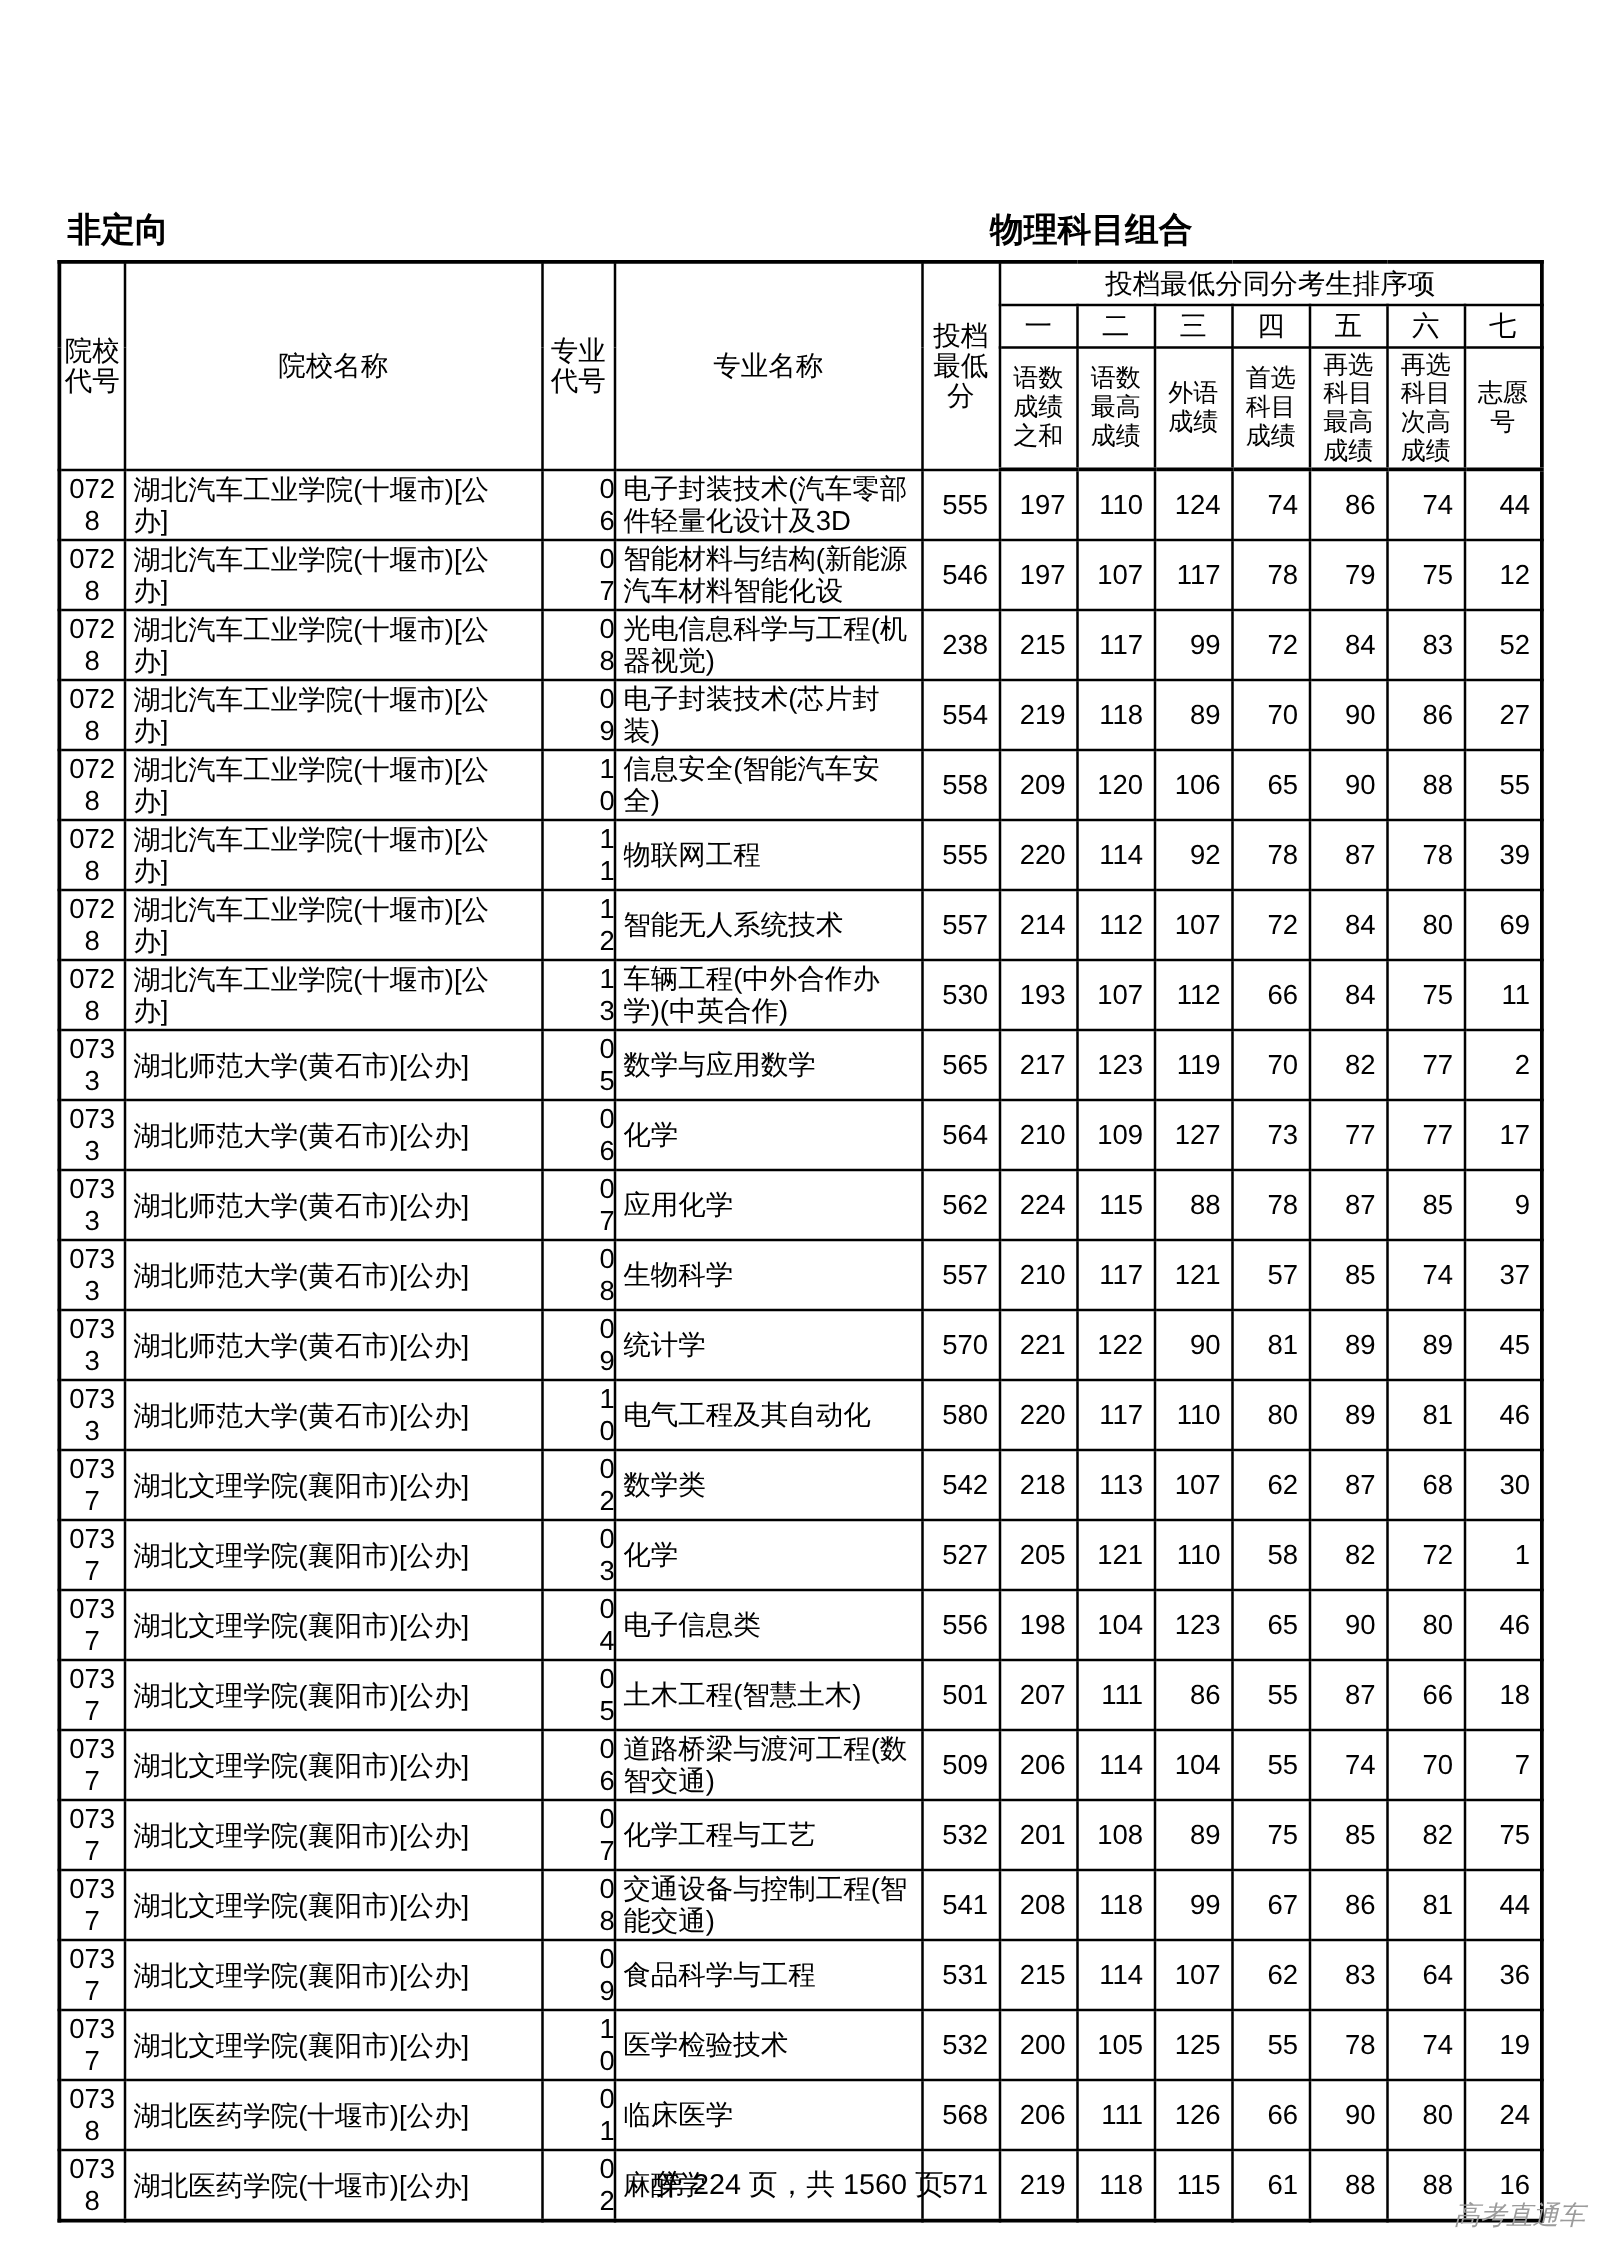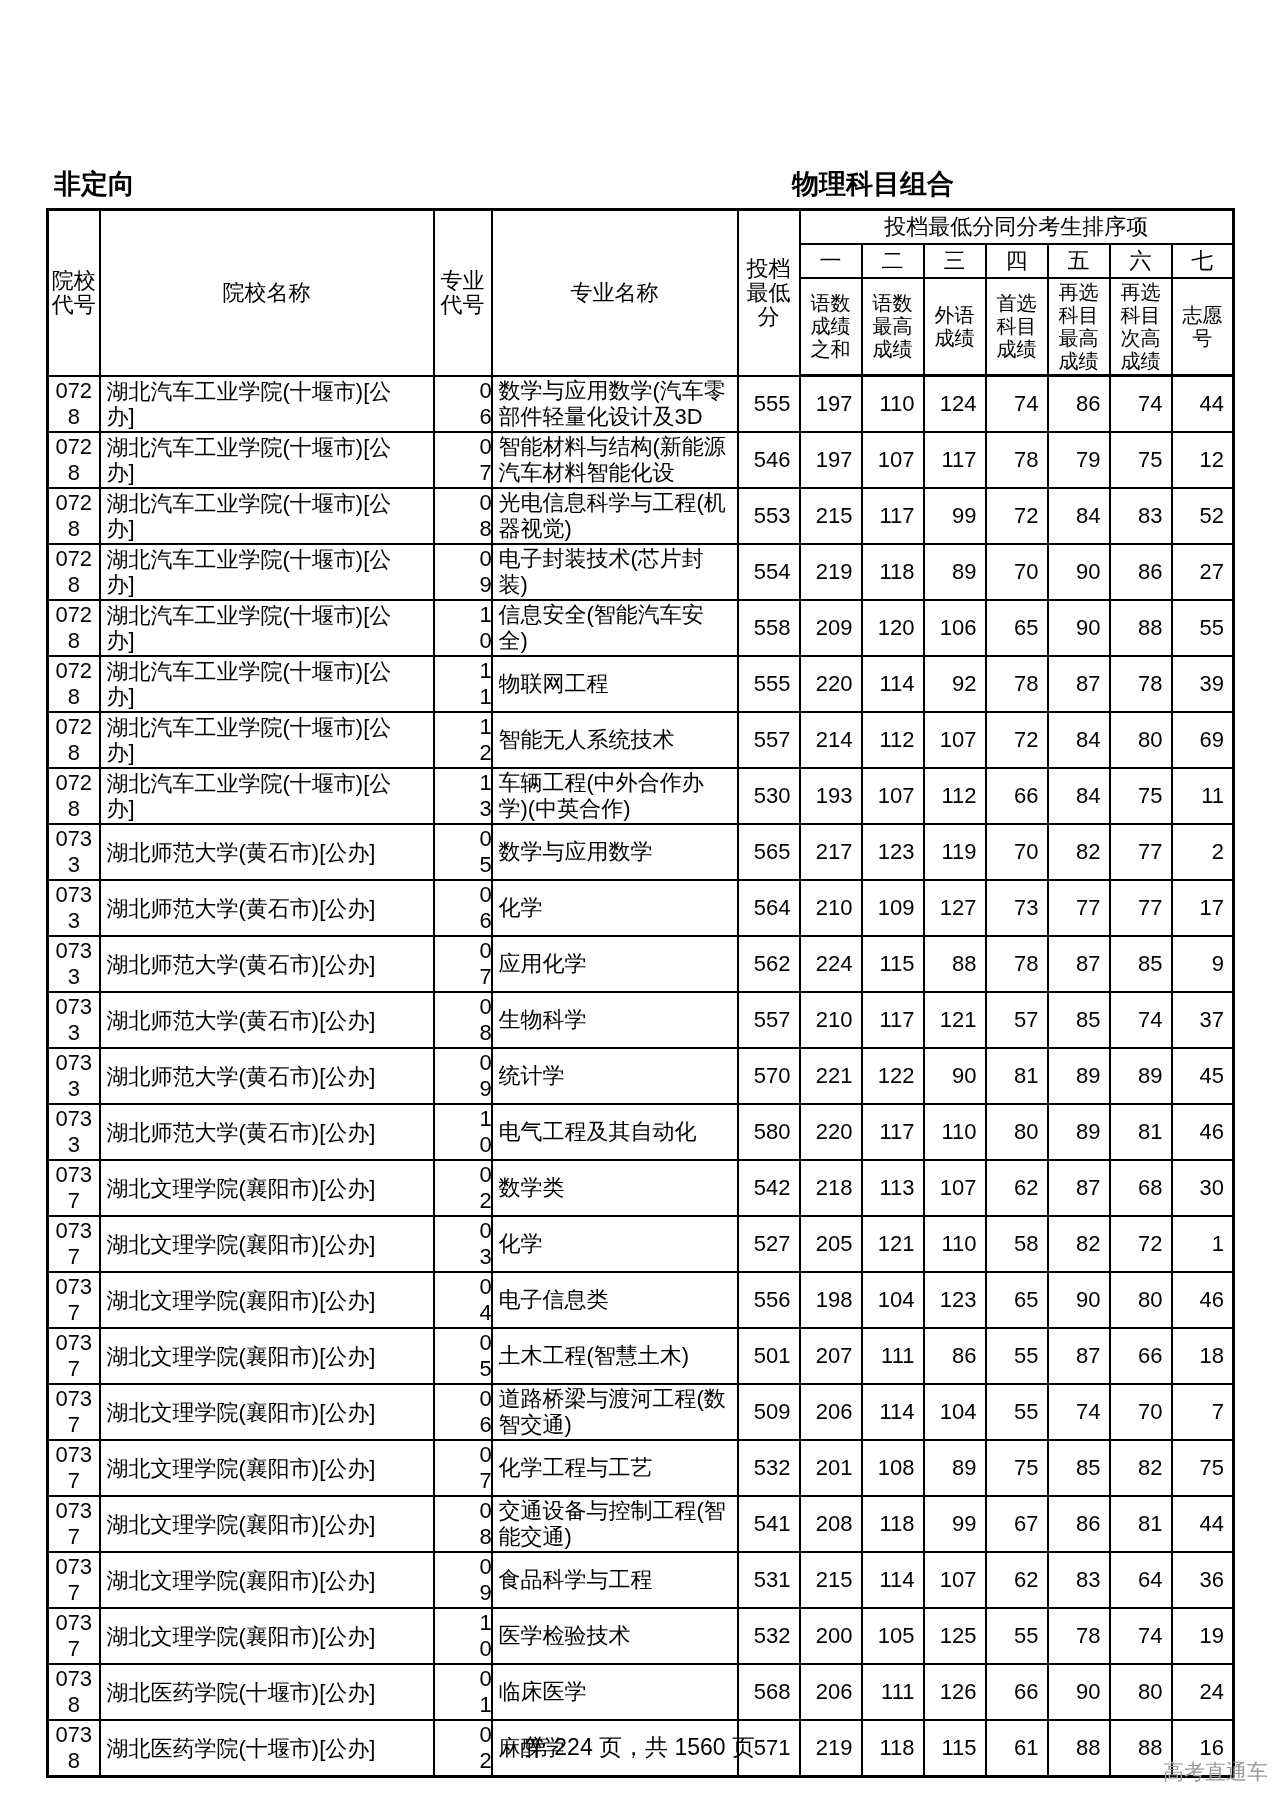--- a/index.html
+++ b/index.html
@@ -34,21 +34,21 @@
   td.c2{text-align:center;padding-left:45px;}
   td.c3{text-align:left;padding:0 4px 0 6px;}
   td.c3 .cellwrap{line-height:26px;max-height:52px;overflow:hidden;}
   td.c4,td.c5,td.c6,td.c7,td.c8,td.c9,td.c10,td.c11{text-align:right;padding-right:8px;}
   .page-footer{
     position:absolute;left:40px;top:1732px;width:1200px;
     text-align:center;font-size:23px;
   }
   .watermark{
     position:absolute;right:12px;top:1758px;
-    font-size:21px;color:#9b9b9b;
+    font-size:21px;color:#9b9b9b;font-style:italic;
   }
 </style>
 </head>
 <body>
 
 <div class="page-title">
 </div>
 
 <div class="section-label section-left">非定向</div>
 <div class="section-label section-right">物理科目组合</div>
@@ -101,21 +101,21 @@
         <td class="c0">
           <div class="cellwrap">0728</div>
         </td>
         <td class="c1">
           <div class="cellwrap">湖北汽车工业学院(十堰市)[公办]</div>
         </td>
         <td class="c2">
           <div class="cellwrap">06</div>
         </td>
         <td class="c3">
-          <div class="cellwrap">数学与应用数学(汽车零部件轻量化设计及3D</div>
+          <div class="cellwrap">电子封装技术(汽车零部件轻量化设计及3D</div>
         </td>
         <td class="c4">
           <div class="cellwrap">555</div>
         </td>
         <td class="c5">
           <div class="cellwrap">197</div>
         </td>
         <td class="c6">
           <div class="cellwrap">110</div>
         </td>
@@ -180,21 +180,21 @@
         <td class="c1">
           <div class="cellwrap">湖北汽车工业学院(十堰市)[公办]</div>
         </td>
         <td class="c2">
           <div class="cellwrap">08</div>
         </td>
         <td class="c3">
           <div class="cellwrap">光电信息科学与工程(机器视觉)</div>
         </td>
         <td class="c4">
-          <div class="cellwrap">553</div>
+          <div class="cellwrap">238</div>
         </td>
         <td class="c5">
           <div class="cellwrap">215</div>
         </td>
         <td class="c6">
           <div class="cellwrap">117</div>
         </td>
         <td class="c7">
           <div class="cellwrap">99</div>
         </td>

